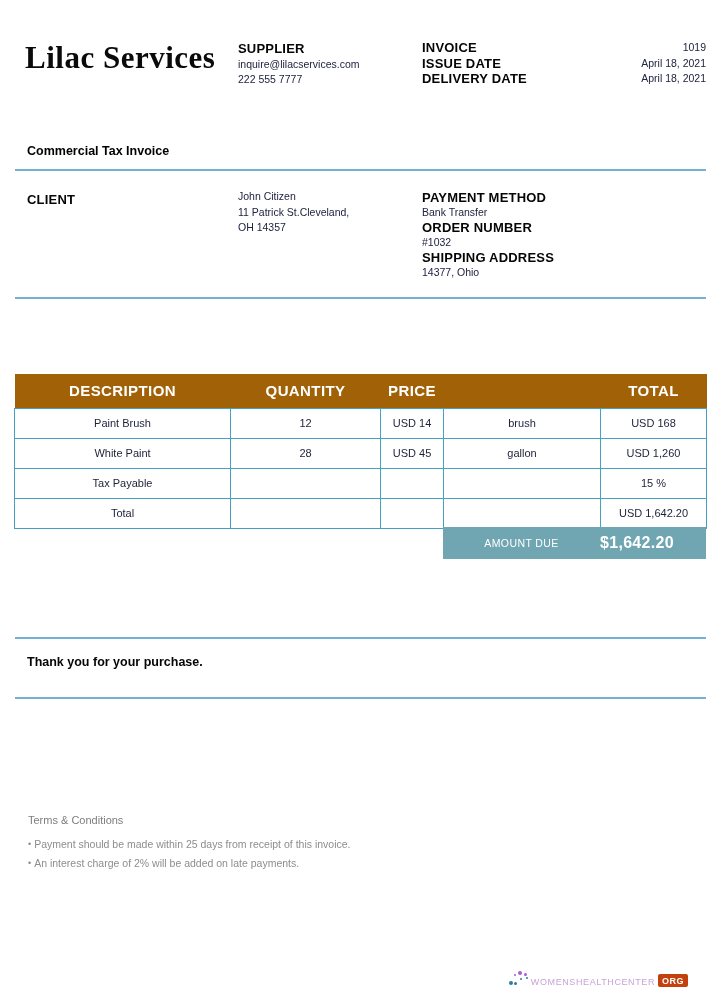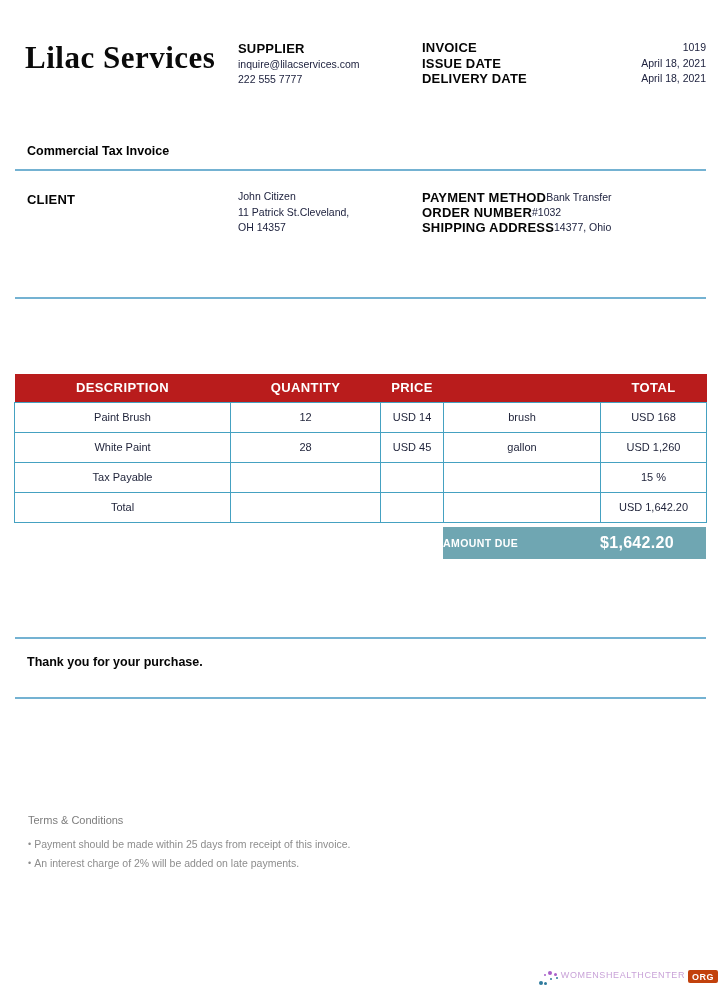--- a/index.html
+++ b/index.html
@@ -34,64 +34,64 @@
     background: #74b2d2;
   }
   .divider-1 { top: 169px; }
   .divider-2 { top: 297px; }
   .divider-3 { top: 637px; }
   .divider-4 { top: 697px; }
 
   .client-label { position: absolute; left: 27px; top: 192px; }
   .client-block { position: absolute; left: 238px; top: 189px; line-height: 15.5px; }
   .pay-col { position: absolute; left: 422px; top: 190px; width: 284px; }
-  .pay-row { display: flex; justify-content: flex-start; line-height: 15px; }
+  .pay-row { display: flex; justify-content: center; line-height: 15px; flex-direction: column; }
 
   table.items {
     position: absolute; left: 14px; top: 374px;
     width: 692px; border-collapse: collapse; table-layout: fixed;
   }
   table.items th {
-    background: #b91c1c; color: #ffffff;
-    font-size: 13px; font-weight: bold; letter-spacing: 0.4px;
-    height: 28px; text-align: center; border: none;
+    background: #a16207; color: #ffffff;
+    font-size: 15px; font-weight: bold; letter-spacing: 0.4px;
+    height: 34px; text-align: center; border: none;
   }
   table.items td {
     border: 1.5px solid #45a1c1;
     height: 30px; text-align: center;
     font-size: 11px; color: #1d2138;
   }
   .amount-banner {
     position: absolute; left: 443px; top: 527px;
     width: 263px; height: 32px;
     background: #6fa6b2; color: #ffffff;
     display: flex; align-items: center;
   }
   .amount-banner .ad-label {
-    width: 157px; 
-    font-weight: bold; font-size: 10.5px; letter-spacing: 0.4px;
+    width: 157px; text-align: center;
+    font-weight: normal; font-size: 10.5px; letter-spacing: 0.4px;
   }
   .amount-banner .ad-value {
     width: 106px; text-align: left;
     font-weight: bold; font-size: 16px; letter-spacing: 0.3px;
   }
 
   .thank-you {
     position: absolute; left: 27px; top: 655px;
     font-weight: bold; font-size: 12.5px; color: #050505;
   }
 
   .terms { position: absolute; left: 28px; top: 814px; }
   .terms-title { font-weight: normal; font-size: 11px; color: #7d7d7d; margin-bottom: 9px; }
   .term-item { font-size: 10.5px; color: #8d8d8d; line-height: 19px; }
   .term-item .bullet { font-size: 9px; vertical-align: 1px; margin-right: 3px; }
 
   .footer-logo {
-    position: absolute; right: 2px; bottom: 13px;
-    display: flex; align-items: flex-start;
+    position: absolute; right: 32px; bottom: 13px;
+    display: flex; align-items: flex-end;
   }
   .logo-dots { position: relative; width: 22px; height: 17px; margin-right: 1px; }
   .dot { position: absolute; border-radius: 50%; }
   .dot.purple { background: #a95fc9; }
   .dot.teal { background: #2f7b9d; }
   .d1 { width: 4px; height: 4px; left: 10px; top: 1px; }
   .d2 { width: 3px; height: 3px; left: 16px; top: 3px; }
   .d3 { width: 2px; height: 2px; left: 6px; top: 4px; }
   .d4 { width: 2px; height: 2px; left: 12px; top: 8px; }
   .d5 { width: 4px; height: 4px; left: 1px; top: 11px; }

